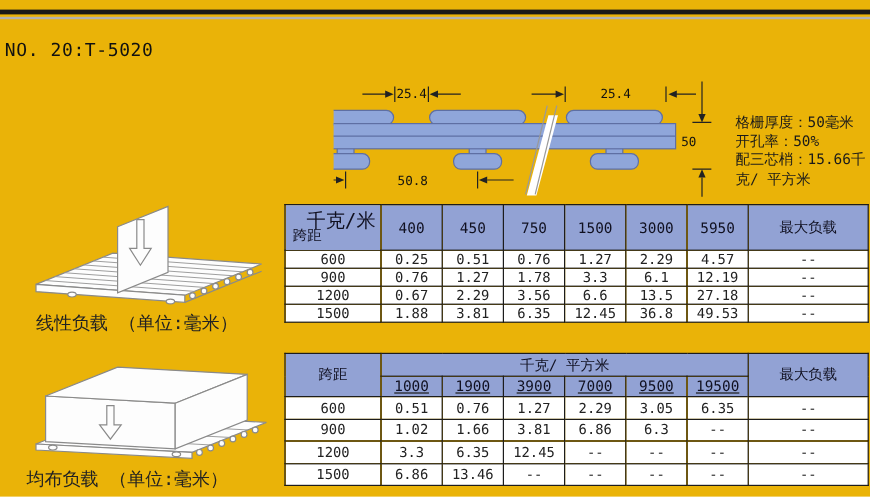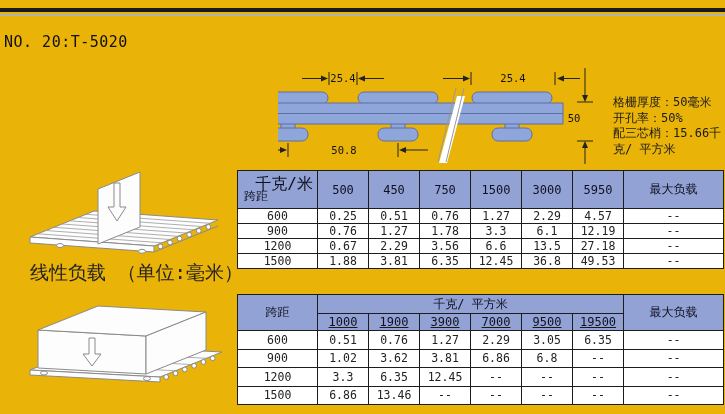--- a/index.html
+++ b/index.html
@@ -2,21 +2,21 @@
 <html style="--header-bg: #92a2d4; --profile-fill: #8fa6da; --profile-stroke: #5e6fa3;"><head>
 <meta charset="utf-8">
 <style>
   html,body{margin:0;padding:0;background:#fff;}
   .page{position:relative;width:725px;height:414px;background:#eab308;overflow:hidden;
         font-family:"DejaVu Sans Mono","Liberation Mono",monospace;color:#1a1a1a;padding-left:36px;}
   .rule-black{position:absolute;left:0;top:8px;width:725px;height:4px;background:#191919;}
   .rule-gray{position:absolute;left:0;top:14px;width:725px;height:1.5px;background:#b2b2b2;}
   .title{position:absolute;left:4px;top:33px;font-size:15px;letter-spacing:.5px;color:#111;white-space:nowrap;}
   .specs{position:absolute;left:613px;top:95px;width:114px;font-size:12px;line-height:15.5px;color:#1a1a1a;}
-  .caption{position:absolute;font-size:19px;color:#222;white-space:nowrap;}
+  .caption{position:absolute;font-size:15px;color:#222;white-space:nowrap;}
   .cap1{left:30px;top:260px;}
   .cap2{left:22px;top:390px;}
 
   svg{position:absolute;}
   .pshape{fill:var(--profile-fill);stroke:var(--profile-stroke);stroke-width:1;}
   .pline{stroke:var(--profile-stroke);stroke-width:1;}
   .dim{stroke:#222;stroke-width:1;fill:none;}
   .dimhead{fill:#222;stroke:none;}
   .dimtxt{font-family:"DejaVu Sans Mono","Liberation Mono",monospace;font-size:10.5px;fill:#111;}
   .sketch{fill:#fdfdfd;stroke:#8a8a8a;stroke-width:1;}
@@ -168,39 +168,40 @@
     </g>
     <ellipse class="sketch" cx="32" cy="81" rx="3.5" ry="2"></ellipse>
     <ellipse class="sketch" cx="135" cy="86.5" rx="3.5" ry="2"></ellipse>
     <g>
       <polygon class="sketch" points="26,38 134,44 134,82 26,76"></polygon>
       <polygon class="sketch" points="26,38 134,44 194,20 86,14"></polygon>
       <polygon class="sketch" points="134,44 194,20 194,58 134,82"></polygon>
     </g>
     <polygon class="sketch" points="77,46 83,46 83,62 89,62 80,74 71,62 77,62"></polygon>
   </svg>
+  <div class="caption cap2">均布负载 （单位:毫米）</div>
 
   <table class="tbl" id="t1">
     <colgroup>
         <col class="c0">
         <col class="cn">
         <col class="cn">
         <col class="cn">
         <col class="cn">
         <col class="cn">
         <col class="cn">
         <col class="cl">
       </colgroup>
     <thead>
       <tr>
         <th class="diag">
           <span class="dtop">千克/米</span>
           <span class="dbot">跨距</span>
         </th>
-        <th>500</th>
+        <th>400</th>
         <th>450</th>
         <th>750</th>
         <th>1500</th>
         <th>3000</th>
         <th>5950</th>
         <th>最大负载</th>
       </tr>
     </thead>
     <tbody>
       <tr>
@@ -279,24 +280,24 @@
         <td>0.76</td>
         <td>1.27</td>
         <td>2.29</td>
         <td>3.05</td>
         <td>6.35</td>
         <td>--</td>
       </tr>
       <tr>
         <td>900</td>
         <td>1.02</td>
-        <td>3.62</td>
+        <td>1.66</td>
         <td>3.81</td>
         <td>6.86</td>
-        <td>6.8</td>
+        <td>6.3</td>
         <td>--</td>
         <td>--</td>
       </tr>
       <tr>
         <td>1200</td>
         <td>3.3</td>
         <td>6.35</td>
         <td>12.45</td>
         <td>--</td>
         <td>--</td>

